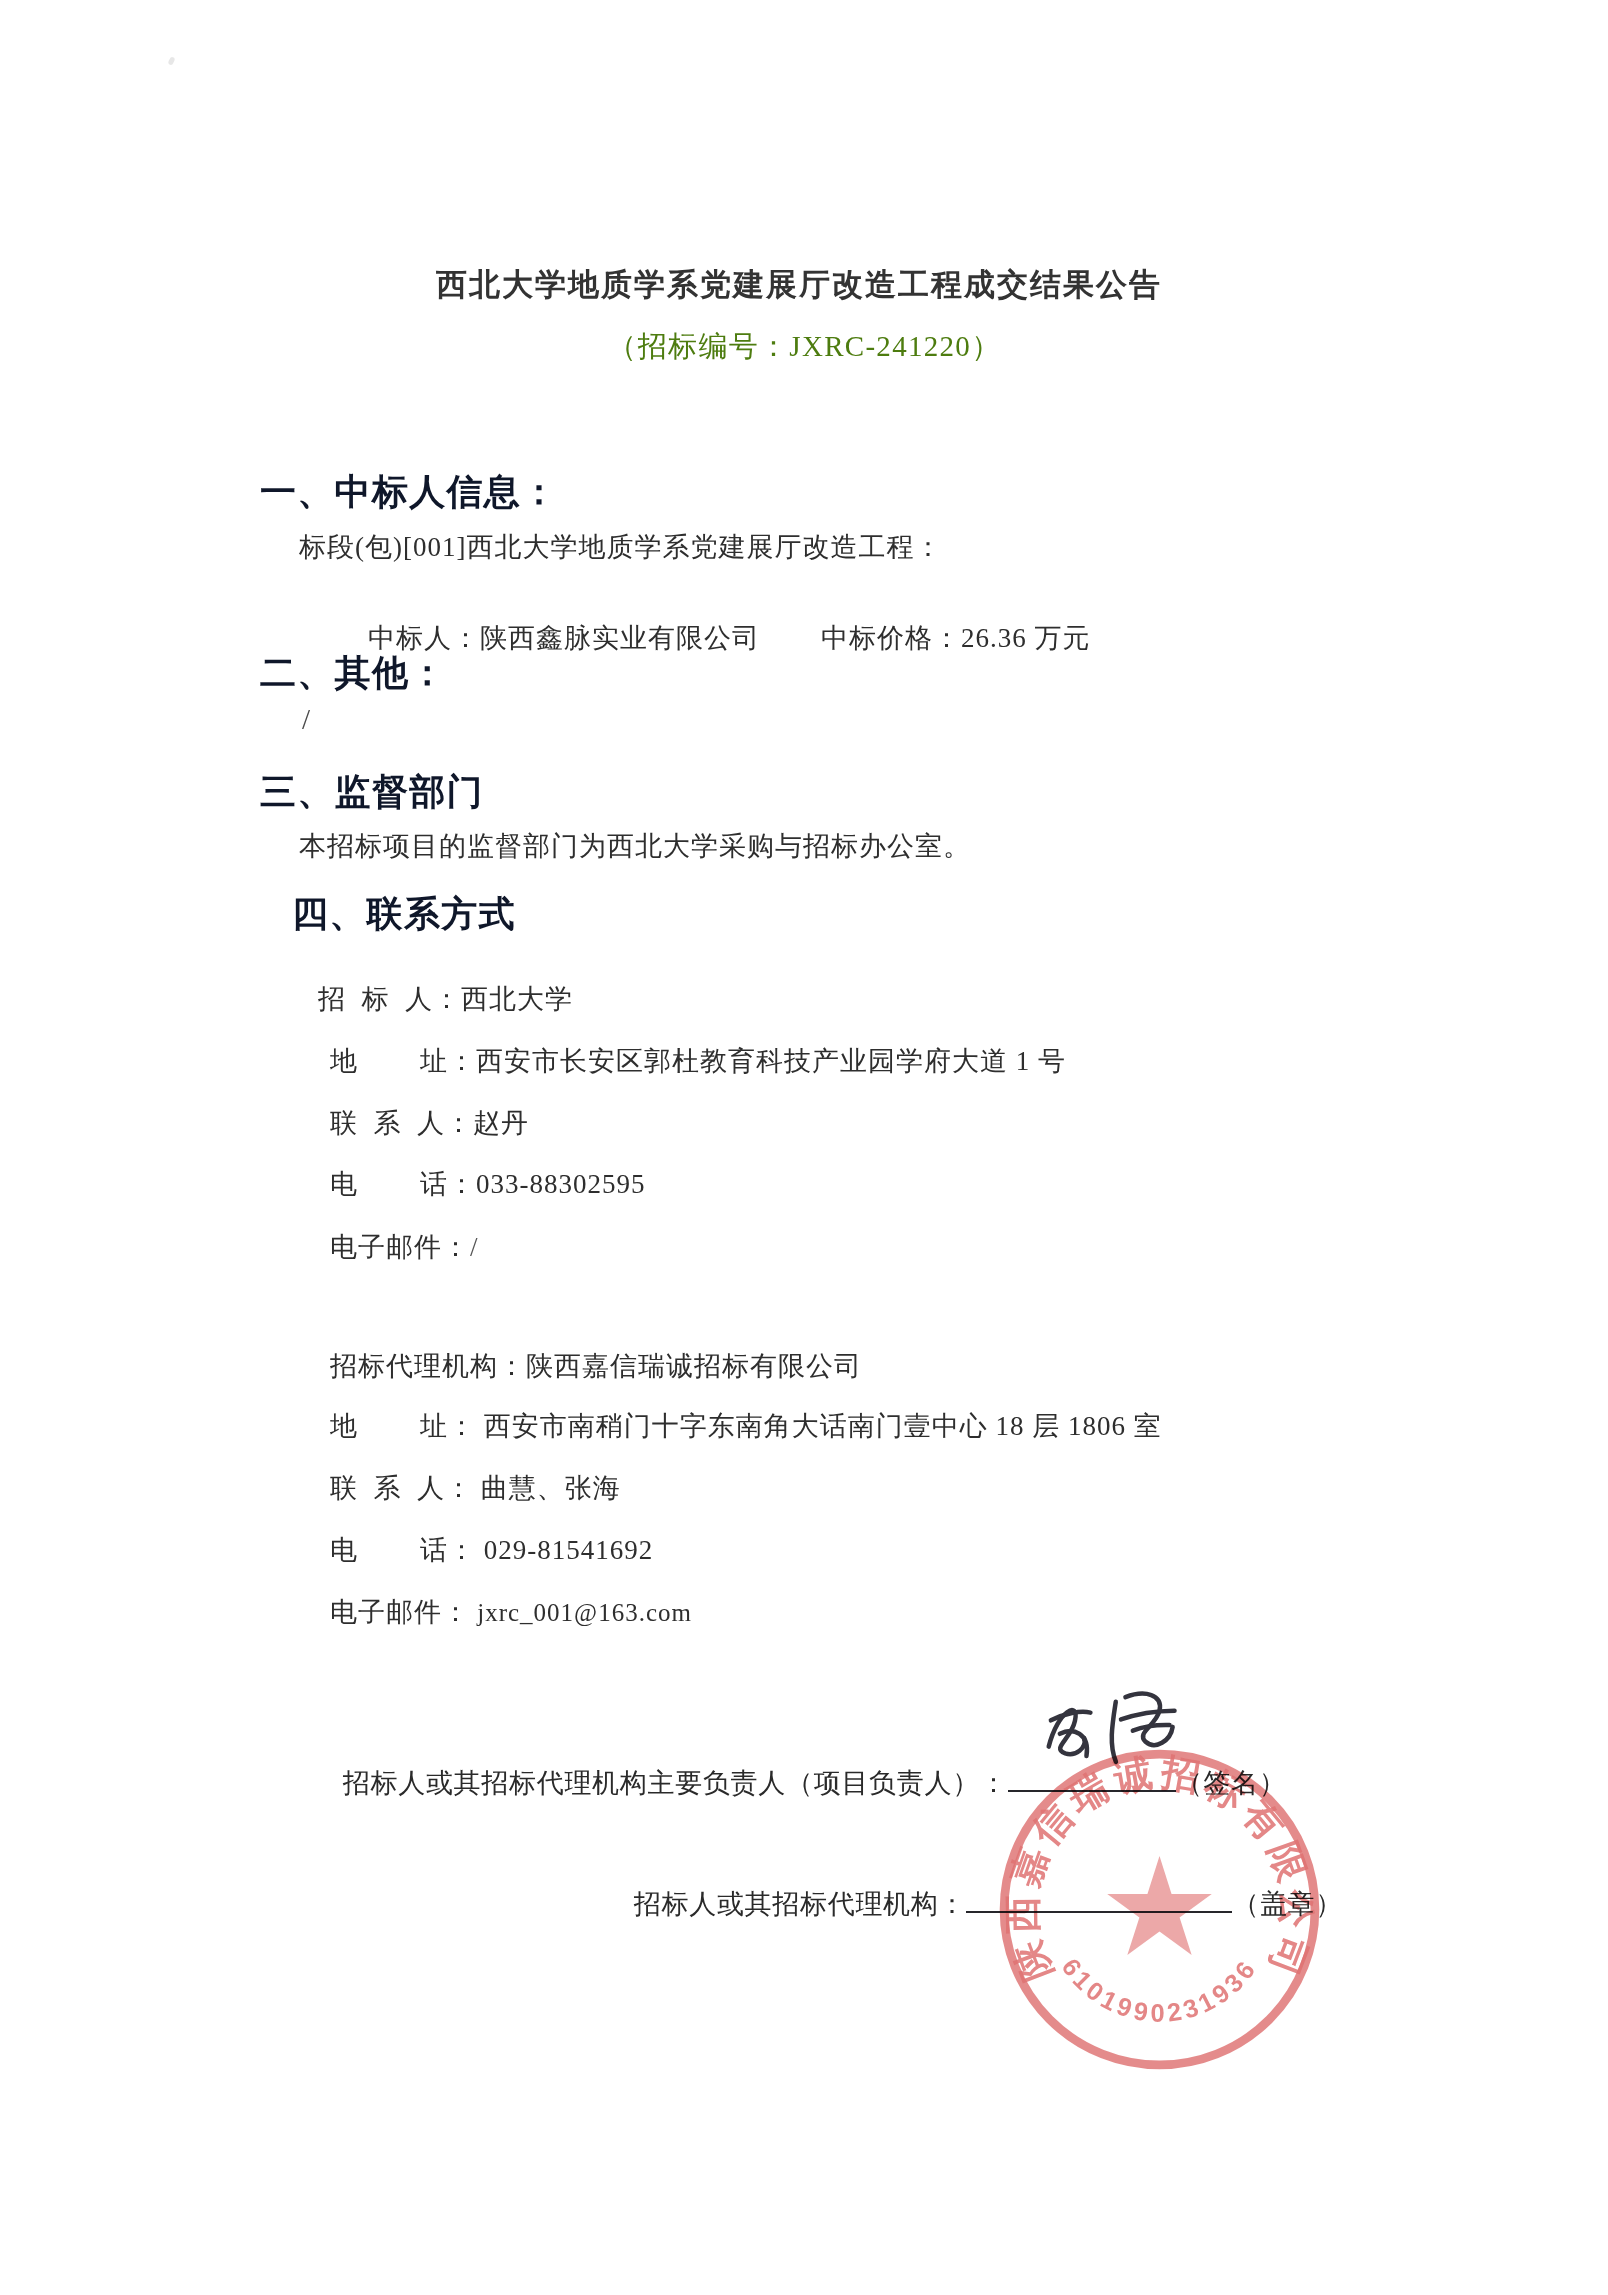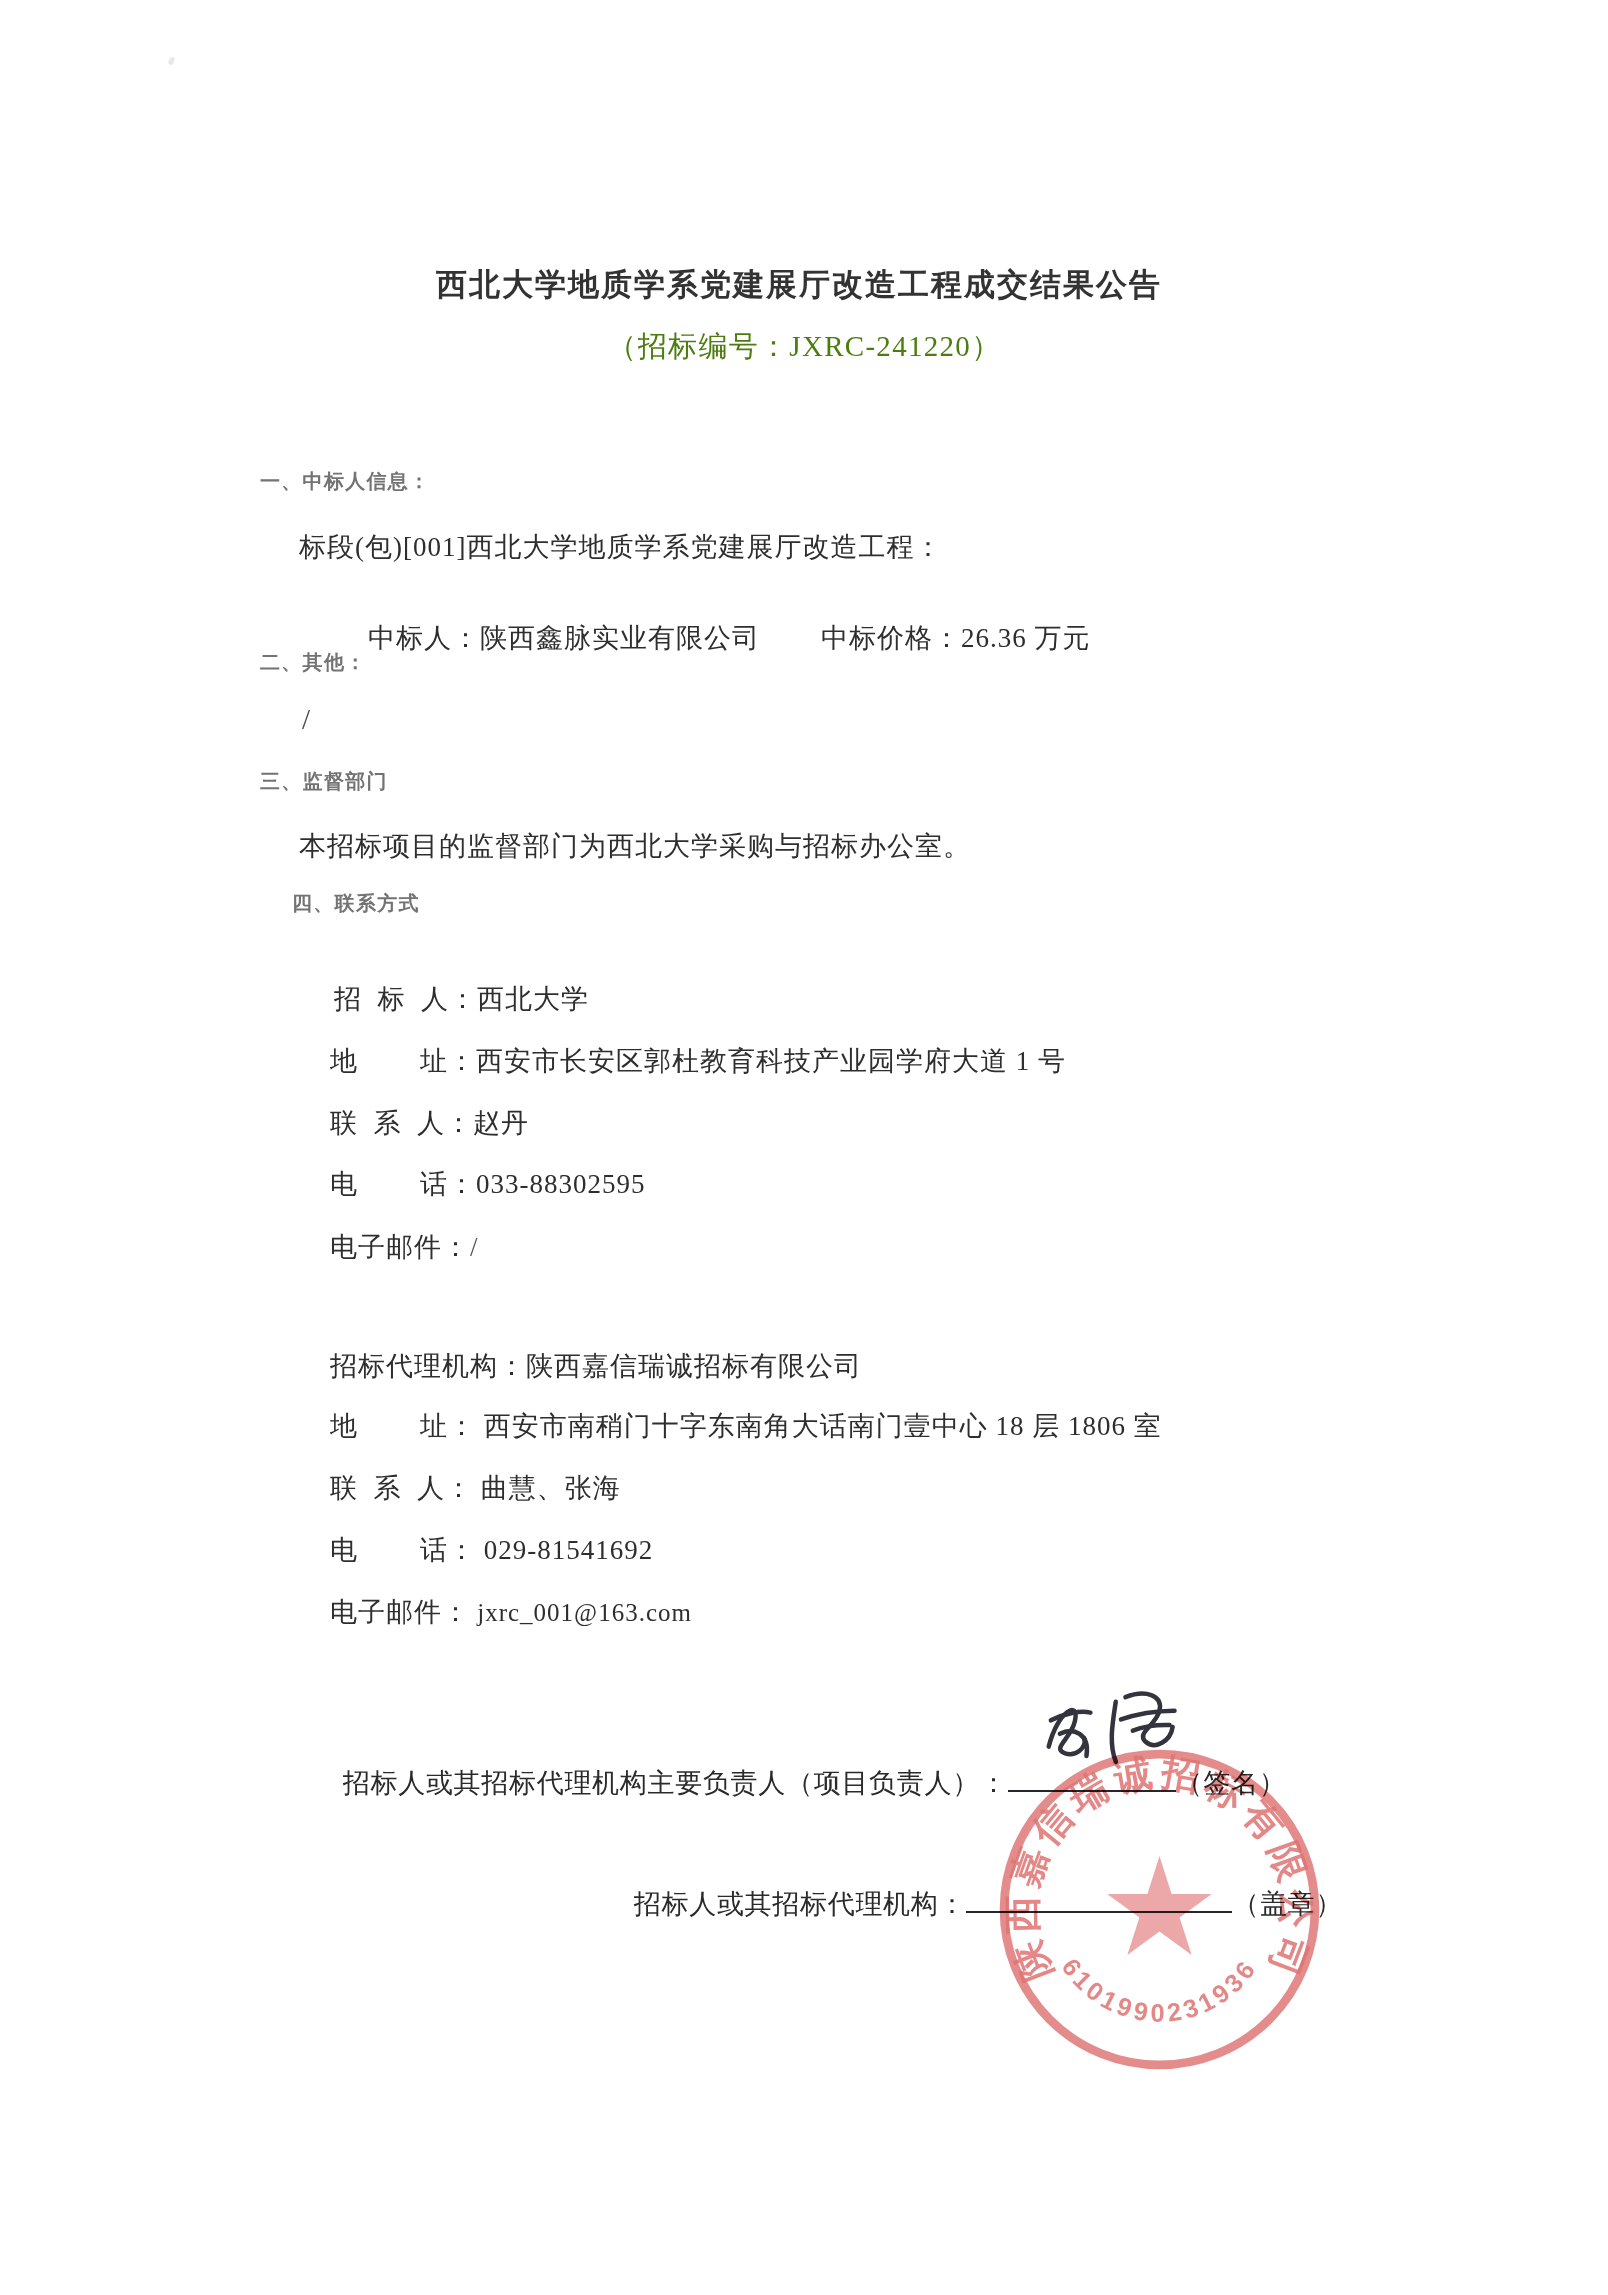--- a/index.html
+++ b/index.html
@@ -18,21 +18,21 @@
     font-size:31px;font-weight:600;letter-spacing:2px;color:#333;
   }
   .doc-subtitle{
     left:0;top:327px;width:1609px;
     text-align:center;
     font-size:29px;font-weight:500;letter-spacing:1.3px;color:#4d7c0f;
   }
   .sec-heading{
     left:260px;
     font-family:"Liberation Sans","DejaVu Sans",sans-serif;
-    font-size:20px;font-weight:bold;color:#737373;letter-spacing:1.3px;
+    font-size:36px;font-weight:bold;color:#0f172a;letter-spacing:1.3px;
     white-space:pre;
   }
   .body-line{
     font-size:27px;color:#2e2e2e;letter-spacing:1px;white-space:pre;
   }
   .lbl{white-space:pre;}
   .val{white-space:pre;text-align:center;}
   .underline-slot{
     display:inline-block;
     border-bottom:2.7px solid #26262b;
@@ -66,21 +66,21 @@
   </div>
 
   <div class="abs sec-heading" style="top:649px;">二、其他：</div>
   <div class="abs body-line" style="left:302px;top:703px;font-size:29px;color:#4a4a4a;">/</div>
 
   <div class="abs sec-heading" style="top:768px;">三、监督部门</div>
   <div class="abs body-line" style="left:299px;top:828px;">本招标项目的监督部门为西北大学采购与招标办公室。</div>
 
   <div class="abs sec-heading" style="top:890px;margin-left:32px;">四、联系方式</div>
 
-  <div class="abs body-line" style="left:303px;top:950px;">
+  <div class="abs body-line" style="left:287px;top:950px;">
     <span class="lbl">招  标  人：</span><span class="val">西北大学</span>
   </div>
   <div class="abs body-line" style="left:299px;top:1012px;">
     <span class="lbl">地        址：</span><span class="val">西安市长安区郭杜教育科技产业园学府大道 1 号</span>
   </div>
   <div class="abs body-line" style="left:299px;top:1074px;">
     <span class="lbl">联  系  人：</span><span class="val">赵丹</span>
   </div>
   <div class="abs body-line" style="left:299px;top:1135px;">
     <span class="lbl">电        话：</span><span class="val">033-88302595</span>

